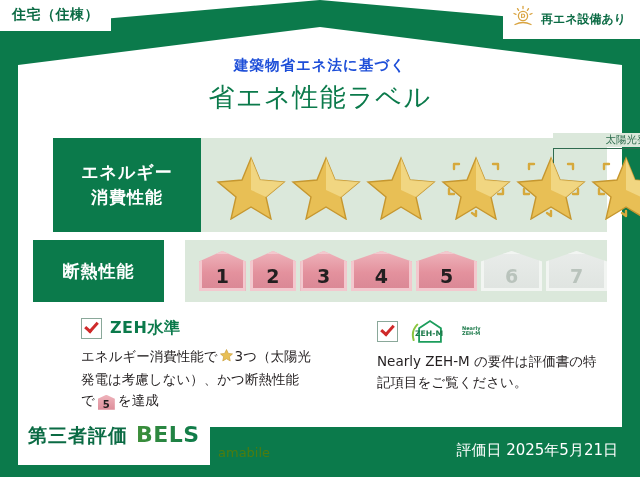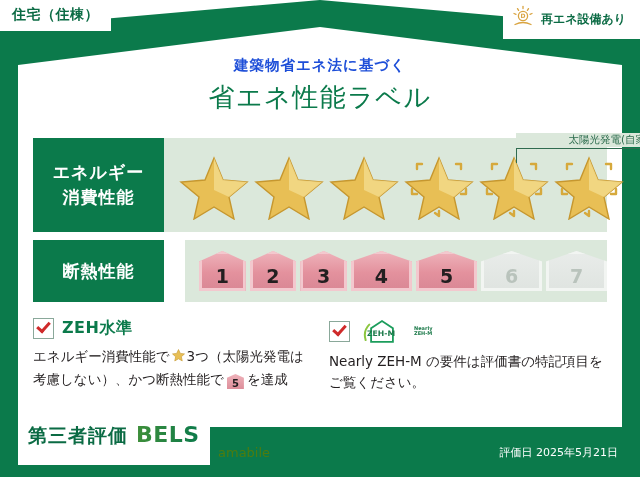--- a/index.html
+++ b/index.html
@@ -24,21 +24,21 @@
   .title-sub{font-size:14.5px;font-weight:bold;color:#1d4ed8;letter-spacing:1px;}
   .title-main{font-size:26px;font-weight:normal;color:#0b7a4b;letter-spacing:1.5px;margin-top:5px;}
 
   
   .row{position:absolute;display:flex;align-items:stretch;z-index:4;}
   .row-label{background:#0b7a4b;color:#fff;font-weight:bold;display:flex;flex-direction:column;
              align-items:center;justify-content:center;letter-spacing:1px;}
   .row-body{background:#dbe8db;position:relative;flex:1;}
 
   #row-energy{left:33px;top:138px;width:574px;height:94px;}
-  #row-energy .row-label{width:131px;font-size:17px;line-height:25px;}
+  #row-energy .row-label{width:148px;font-size:17px;line-height:25px;margin-left:20px;}
   #row-ins{left:33px;top:240px;width:574px;height:62px;gap:21px;}
   #row-ins .row-label{width:131px;font-size:17px;}
 
   .stars{position:absolute;left:0;top:0;height:100%;width:100%;display:flex;align-items:center;
          padding-left:14px;box-sizing:border-box;gap:3px;}
   .star-cell{position:relative;width:80px;height:72px;display:flex;align-items:center;justify-content:center;}
 
   .bracket{position:absolute;left:352px;top:10px;width:218px;height:14px;
            border-top:1.5px solid #2f6b4f;border-left:1.5px solid #2f6b4f;border-right:1.5px solid #2f6b4f;}
   .bracket-txt{position:absolute;left:352px;top:-5px;width:218px;text-align:center;
@@ -50,21 +50,21 @@
           font-size:19px;font-weight:bold;color:#231f20;padding-bottom:4px;box-sizing:border-box;
           clip-path:polygon(50% 0, 100% 26%, 100% 100%, 0 100%, 0 26%);}
   .hbadge.on{background:linear-gradient(180deg,#efb3bb 0%,#e3919d 55%,#d98794 100%);
              box-shadow:inset 0 0 0 3px #f3c8ce;}
   .hbadge.off{background:linear-gradient(180deg,#e9ecea 0%,#dfe4e0 100%);color:#b9c3bc;
               box-shadow:inset 0 0 0 3px #f2f5f2;}
   .hbadge.w1{width:52px;} .hbadge.w2{width:68px;}
 
   
   .checks{position:absolute;left:33px;top:318px;width:574px;height:92px;display:flex;gap:18px;z-index:4;}
-  .ck{flex:1;}
+  .ck{flex:1;margin-left:48px;}
   .ck-head{display:flex;align-items:center;gap:8px;}
   .ckbox{width:19px;height:19px;border:1.5px solid #8aa89a;background:#fff;position:relative;flex:0 0 auto;}
   .ckbox:after{content:"";position:absolute;left:3px;top:3px;width:10px;height:5px;
                border-left:3px solid #cf2a2a;border-bottom:3px solid #cf2a2a;transform:rotate(-48deg);}
   .ck-title{font-size:16px;font-weight:bold;color:#0b7a4b;letter-spacing:.5px;}
   .ck-body{font-size:13.5px;color:#231f20;line-height:1.55;margin-top:7px;}
   .mini-star{display:inline-block;vertical-align:-2px;margin:0 1px;}
   .mini-house{display:inline-block;vertical-align:-3px;width:17px;height:15px;margin:0 3px;
               background:linear-gradient(180deg,#efb3bb,#dd8e9a);color:#231f20;font-size:10px;
               font-weight:bold;text-align:center;line-height:19px;
@@ -72,21 +72,21 @@
   .zehm-logo{display:flex;align-items:center;gap:12px;margin-left:4px;}
 
   
   .foot-box{position:absolute;left:18px;bottom:12px;background:#fff;padding:4px 10px 16px 10px;
             display:flex;align-items:baseline;gap:8px;z-index:6;}
   .foot-jp{font-size:19px;font-weight:bold;color:#0b6b44;letter-spacing:1px;}
   .foot-bels{font-size:22px;font-weight:bold;
              background:linear-gradient(90deg,#3f8f3a,#0b7a4b);-webkit-background-clip:text;
              background-clip:text;color:transparent;letter-spacing:.5px;}
   .foot-owner{position:absolute;left:218px;bottom:17px;font-size:13px;color:#4d7c0f;z-index:6;}
-  .foot-date{position:absolute;right:22px;bottom:17px;font-size:11px;color:#fff;z-index:6;}
+  .foot-date{position:absolute;right:22px;bottom:17px;font-size:15px;color:#fff;z-index:6;}
 </style>
 </head>
 <body>
 
 <div id="label">
 
   <div class="frame"></div>
   <div class="inner"></div>
 
   <div class="tag-left">住宅（住棟）</div>

